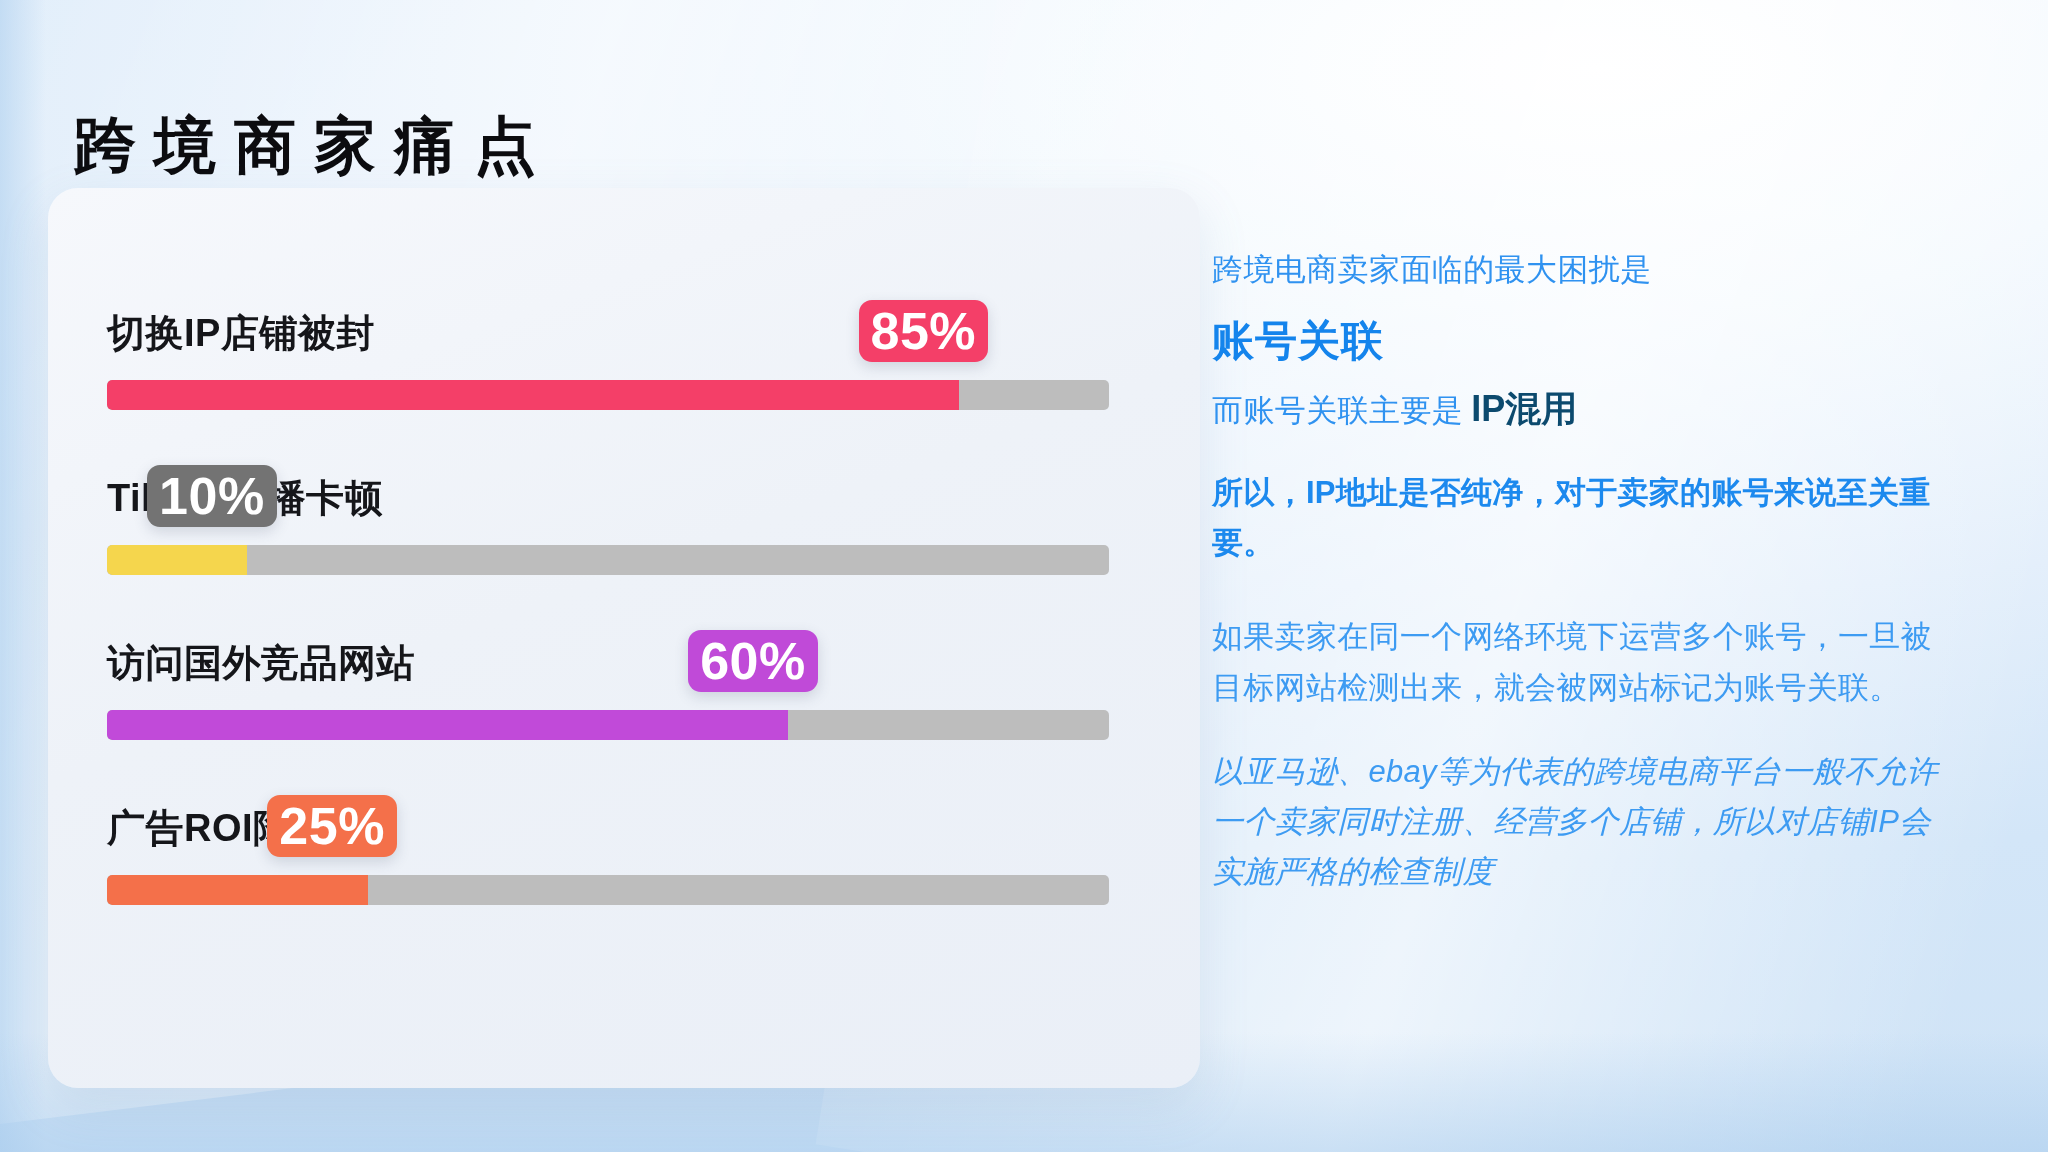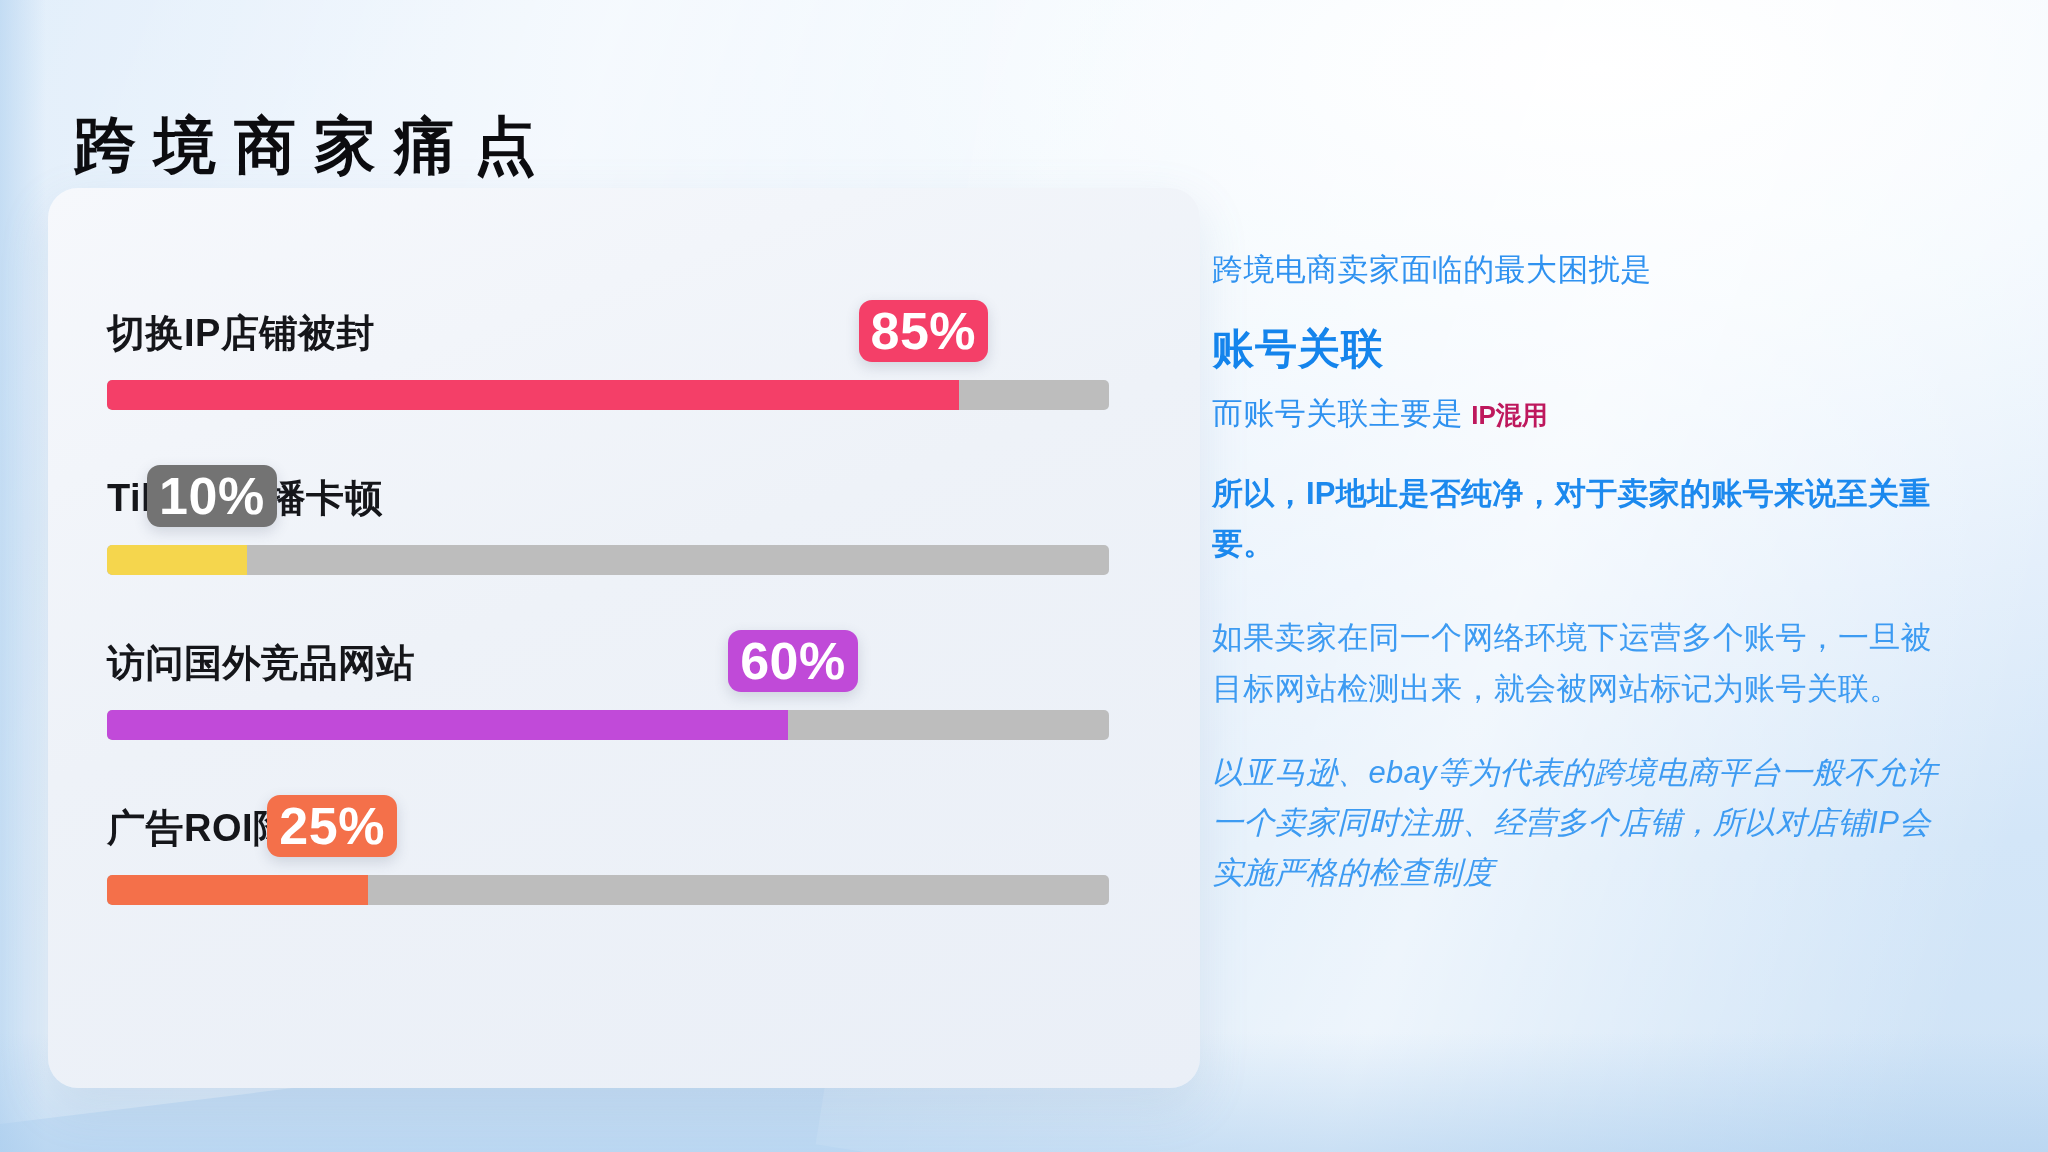--- a/index.html
+++ b/index.html
@@ -152,37 +152,37 @@
     color: #2f92f0;
   }
   .lead-line {
     font-size: 31px;
     font-weight: 400;
     line-height: 1.45;
     color: #2f92f0;
     letter-spacing: .4px;
   }
   .lead-emphasis {
-    margin-top: 28px;
+    margin-top: 20px;
     font-size: 42px;
     font-weight: 700;
     color: #1484ec;
     letter-spacing: 1px;
   }
   .lead-sub {
     margin-top: 16px;
     font-size: 31px;
     font-weight: 500;
     color: #2f92f0;
     letter-spacing: .4px;
   }
   .lead-sub .inline-strong {
-    font-size: 26px;
-    font-weight: 700;
-    color: #be185d;
+    font-size: 36px;
+    font-weight: 700;
+    color: #0c4a6e;
     margin-left: 8px;
     letter-spacing: 0;
   }
 
   .body-para {
     margin-top: 44px;
     font-size: 31px;
     font-weight: 500;
     line-height: 1.62;
     color: #3d9bf2;
@@ -221,21 +221,21 @@
         <span class="bar-label">TikTok直播卡顿</span>
         <span class="bar-badge" style="background: #737373; left: 4%;">10%</span>
       </div>
       <div class="bar-track" style="background: rgb(189, 189, 189);">
         <div class="bar-fill" style="width: 14%; background: rgb(245, 214, 77);"></div>
       </div>
     </div>
     <div class="bar-group">
       <div class="bar-head">
         <span class="bar-label">访问国外竞品网站</span>
-        <span class="bar-badge" style="background: rgb(192, 74, 216); left: 58%; margin-left: 40px;">60%</span>
+        <span class="bar-badge" style="background: rgb(192, 74, 216); left: 58%;">60%</span>
       </div>
       <div class="bar-track" style="background: rgb(189, 189, 189);">
         <div class="bar-fill" style="width: 68%; background: rgb(193, 74, 217);"></div>
       </div>
     </div>
     <div class="bar-group">
       <div class="bar-head">
         <span class="bar-label">广告ROI降低</span>
         <span class="bar-badge" style="background: rgb(244, 112, 74); left: 16%;">25%</span>
       </div>

